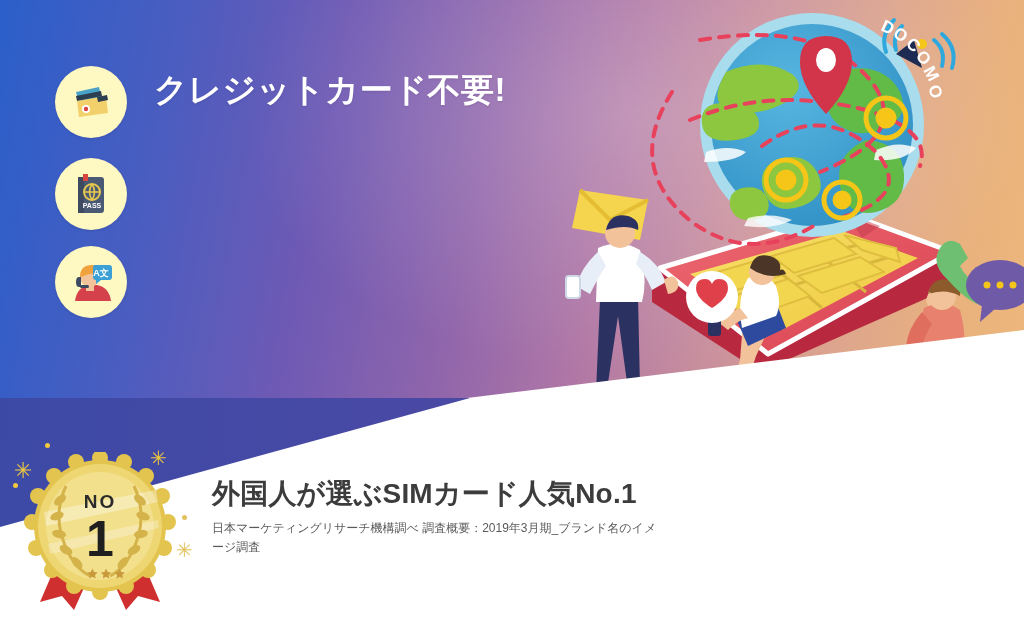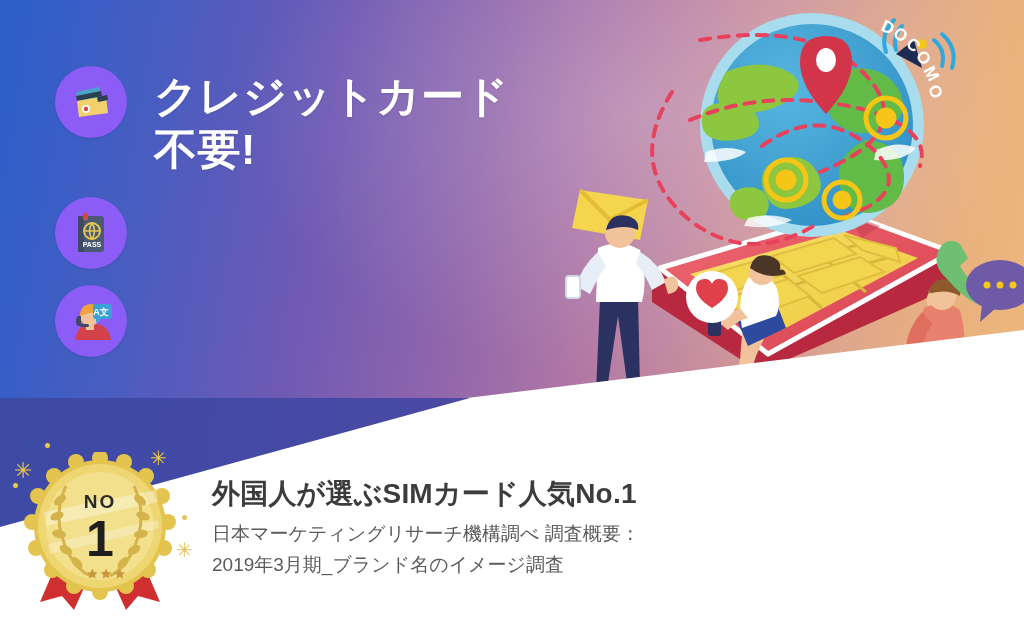--- a/index.html
+++ b/index.html
@@ -46,47 +46,47 @@
   }
 
   
   .sparkle{position:absolute;color:#f0c93f;line-height:1;font-weight:700;}
   .dot{position:absolute;border-radius:50%;background:#f0c93f;}
 
   
   .features{position:absolute;left:55px;top:66px;width:520px;}
   .feature{display:flex;align-items:flex-start;margin-bottom:14px;}
   .feat-icon{
-    width:72px;height:72px;border-radius:50%;background:#8b5cf6;
+    width:72px;height:72px;border-radius:50%;background:#fef9c3;
     flex:0 0 72px;display:flex;align-items:center;justify-content:center;
     box-shadow:0 1px 3px rgba(0,0,0,.10);
   }
   .feat-text{
     margin-left:27px;
     color:#ffffff;
-    font-size:43px;
+    font-size:33px;
     font-weight:700;
     line-height:1.24;
     letter-spacing:.5px;
     text-shadow:0 1px 2px rgba(60,40,90,.18);
     padding-top:4px;
     max-width:390px;
   }
   .f2 .feat-icon{margin-top:6px;}
   .f3 .feat-icon{margin-top:2px;}
   .f3 .feat-text{padding-top:14px;}
 
   
   .award{position:absolute;left:212px;top:479px;width:560px;}
   .award-title{
     color:#3c3c3c;font-size:28px;font-weight:700;letter-spacing:.2px;
     margin:0 0 9px 0;line-height:1.1;
   }
   .award-sub{
-    color:#5a5a5a;font-size:19px;font-weight:400;line-height:1.62;
+    color:#5a5a5a;font-size:12px;font-weight:400;line-height:1.62;
     margin:0;max-width:455px;
   }
 
   .medal{position:absolute;left:18px;top:452px;width:165px;height:160px;}
 
   
   .illus{position:absolute;left:0;top:0;width:1024px;height:626px;pointer-events:none;}
 </style>
 </head>
 <body>

